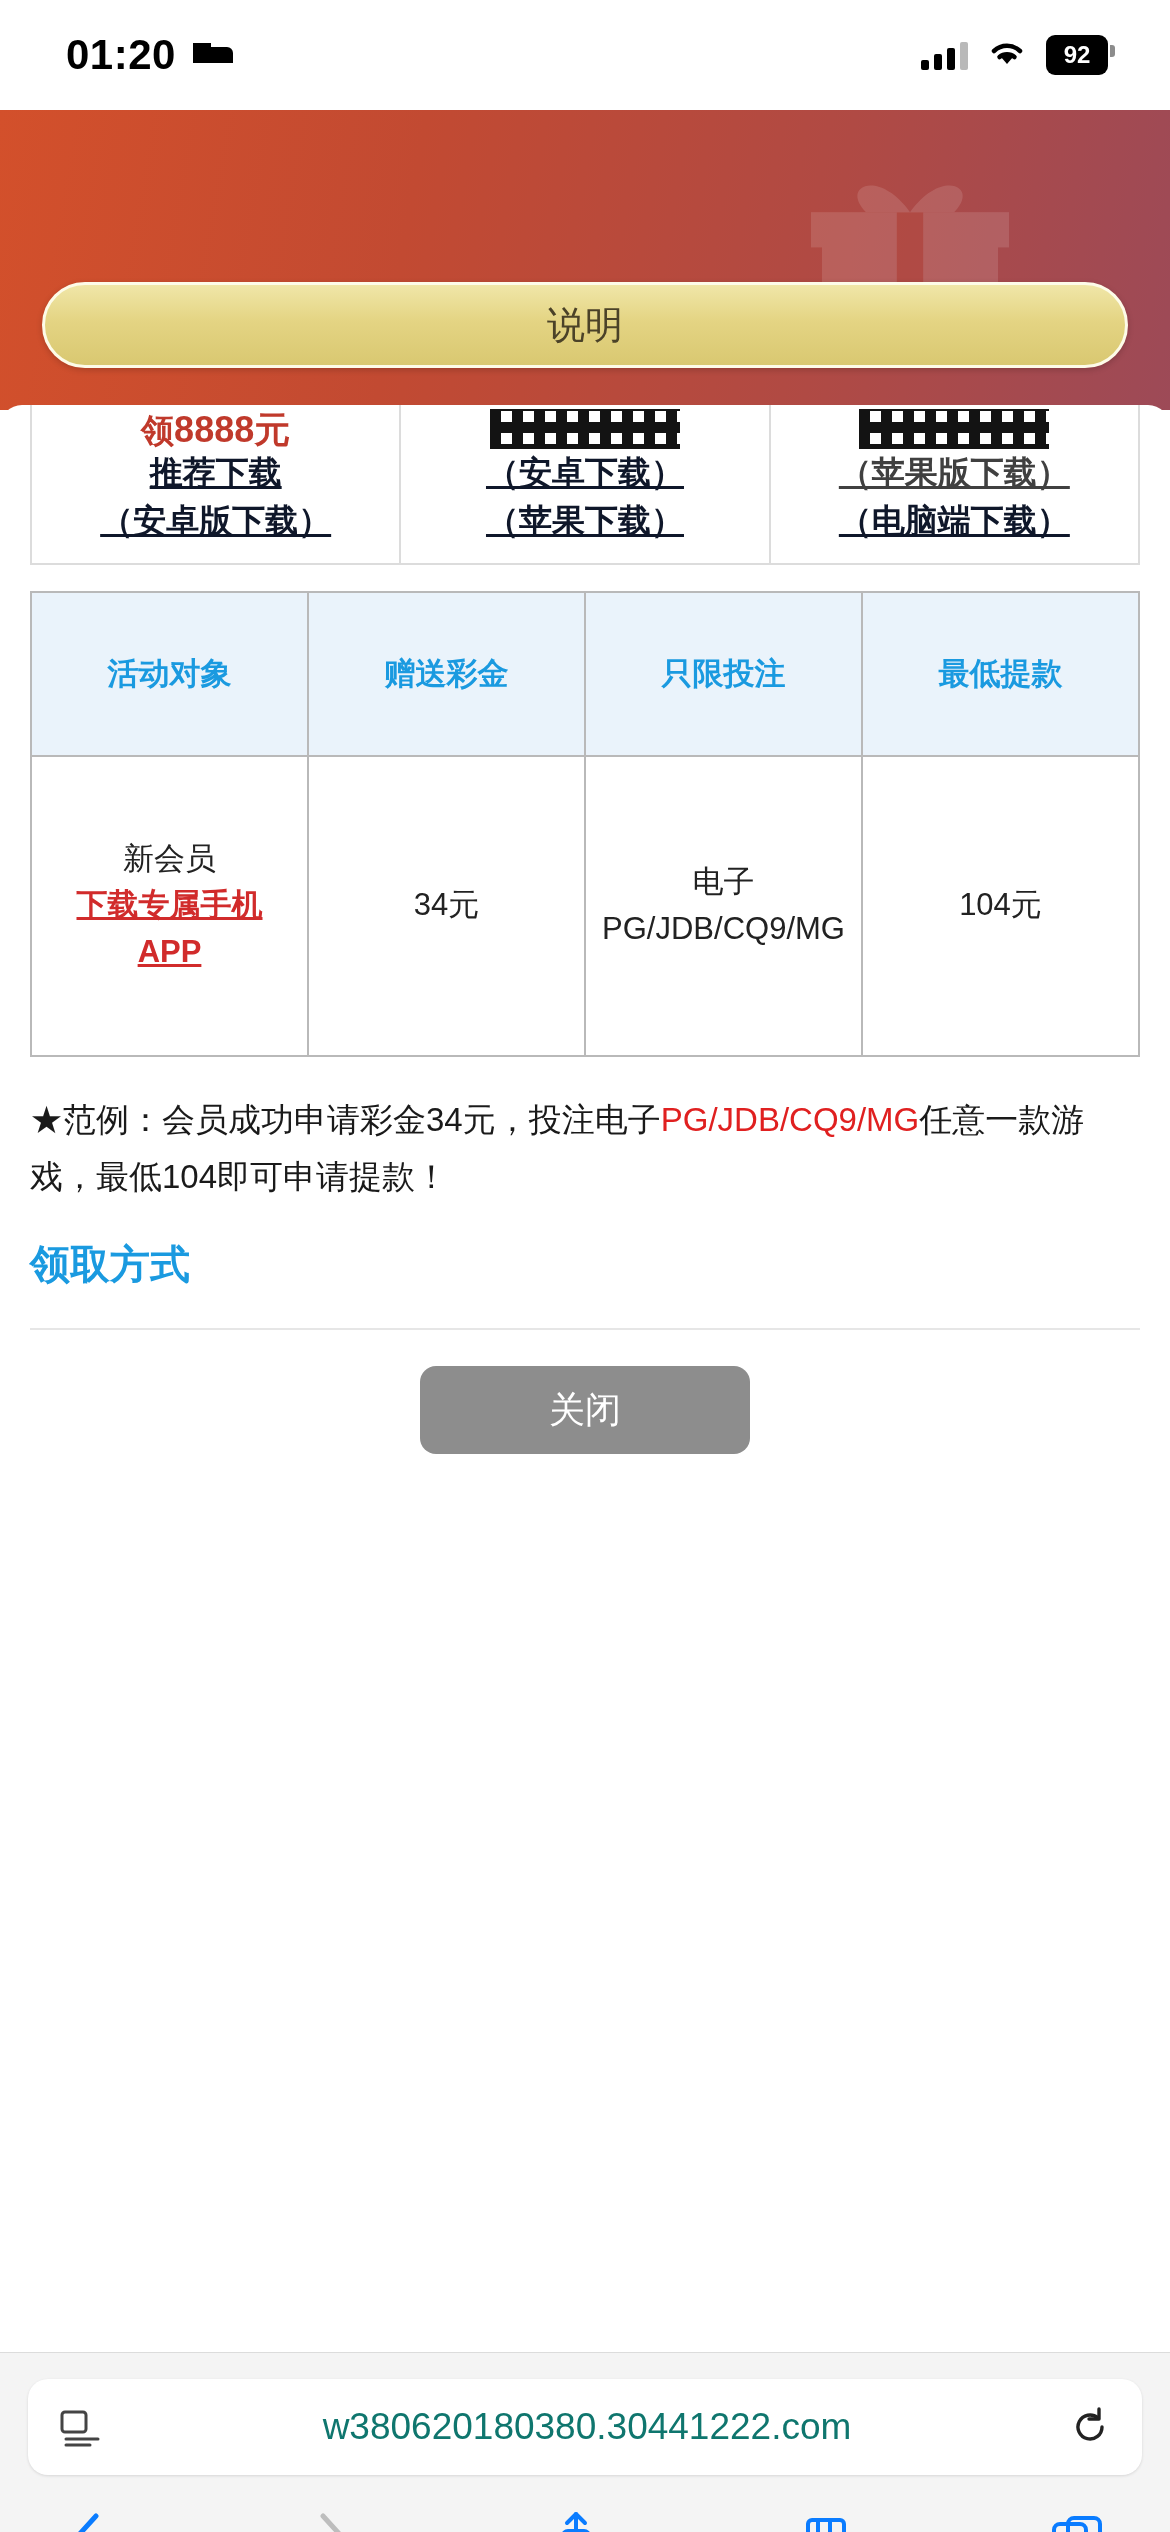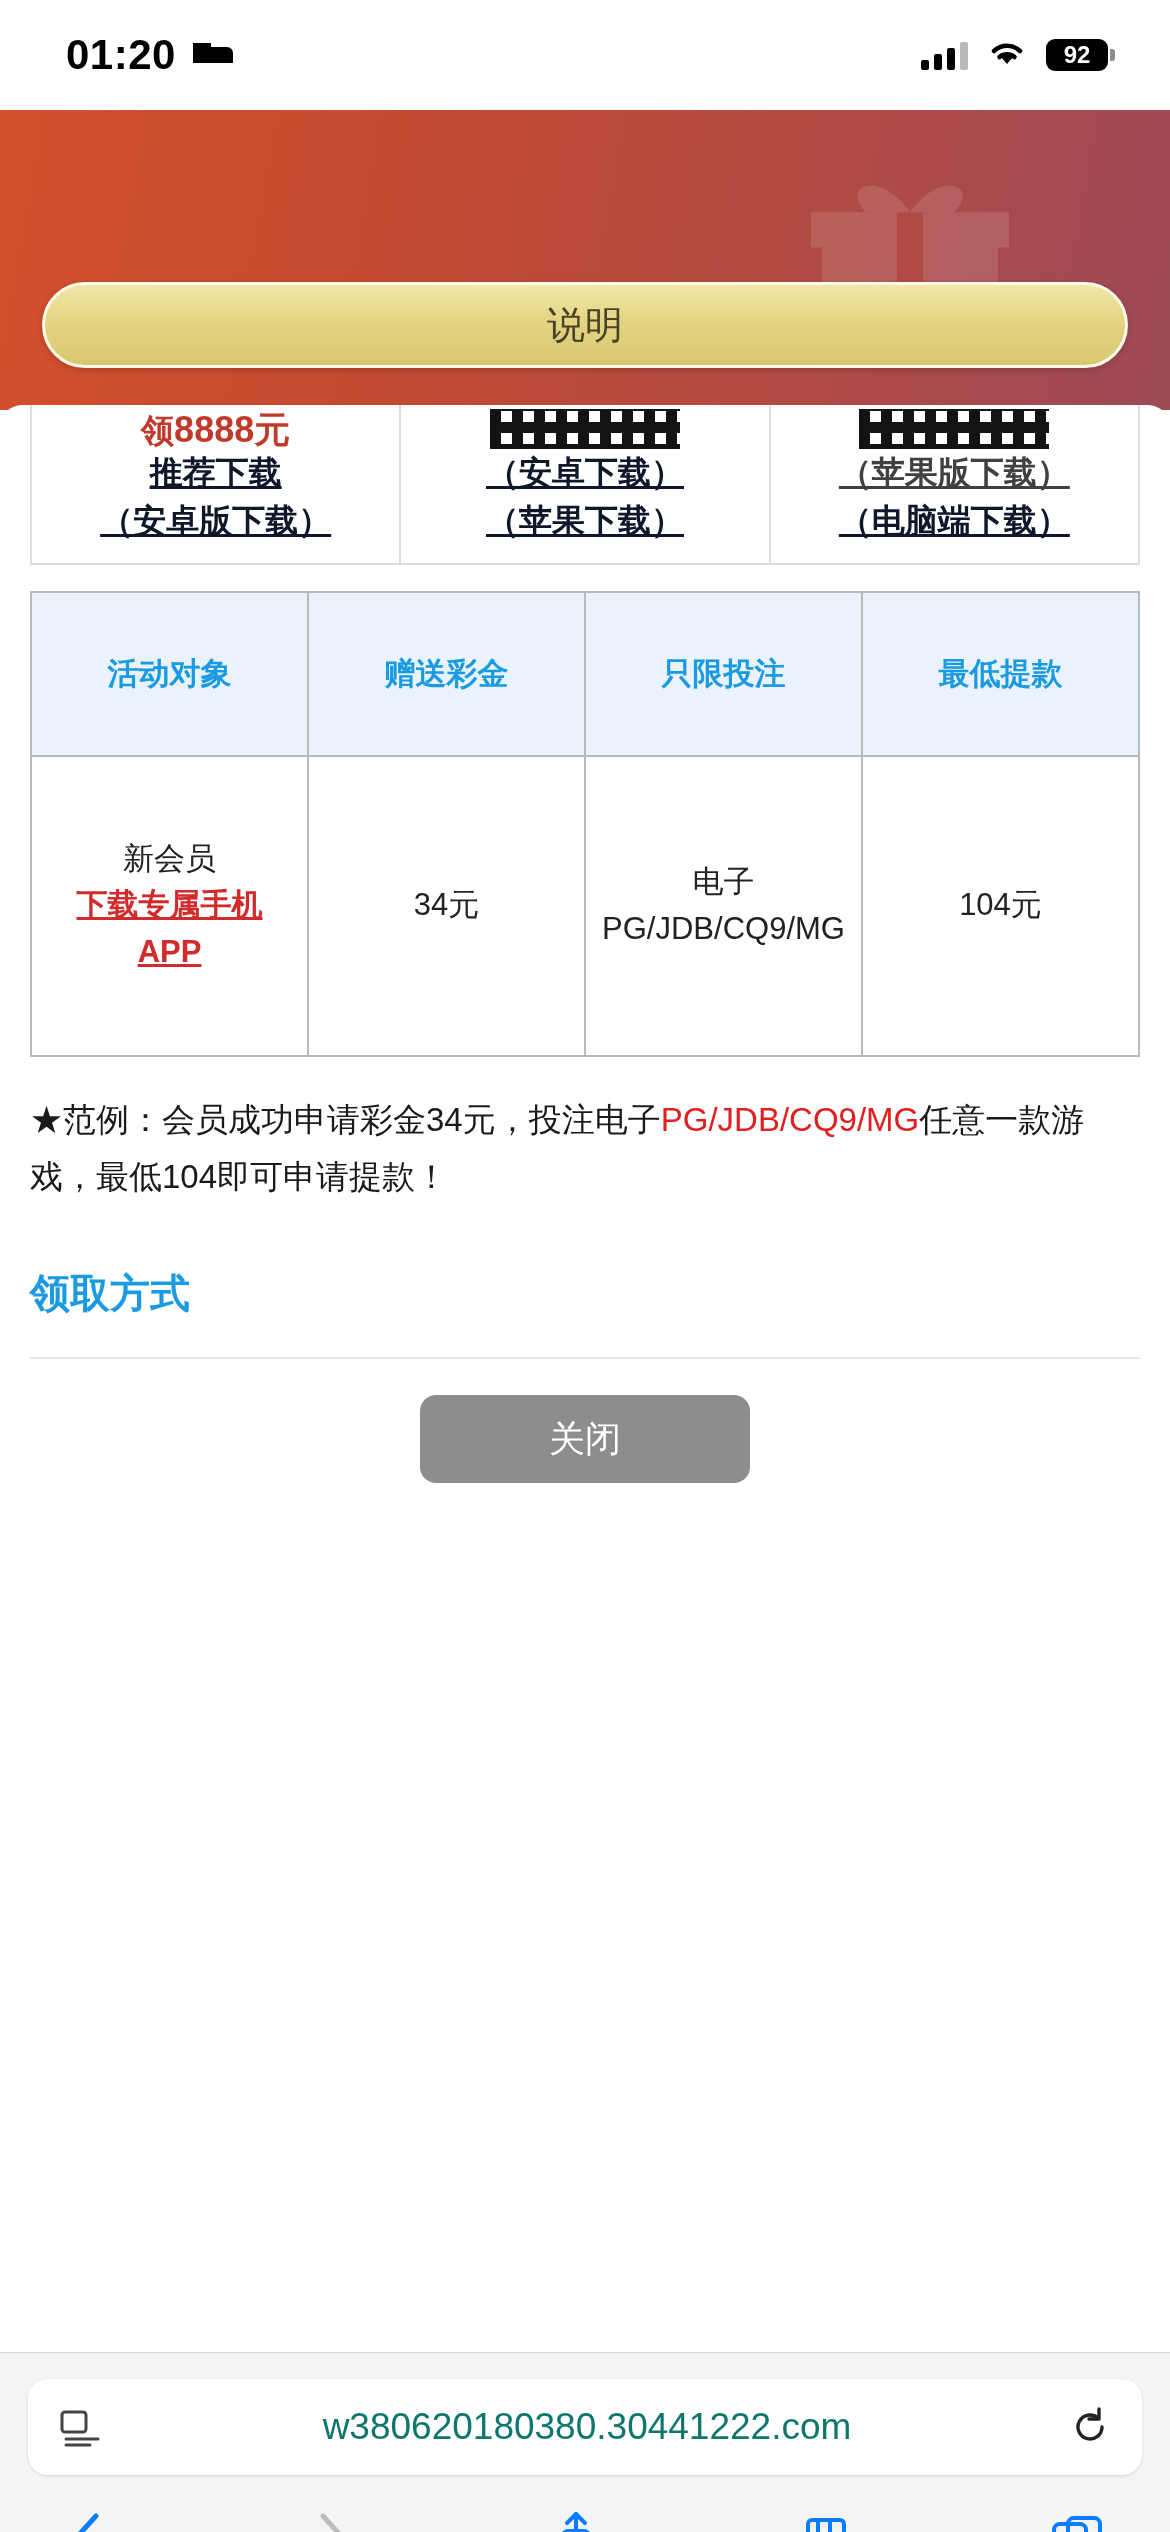--- a/index.html
+++ b/index.html
@@ -26,21 +26,21 @@
   .sb-right { display: flex; align-items: center; gap: 18px; }
 
   .bars { display: flex; align-items: flex-end; gap: 5px; height: 30px; }
   .bars i { width: 8px; background: #000; border-radius: 2px; display: block; }
   .bars i:nth-child(1) { height: 10px; }
   .bars i:nth-child(2) { height: 16px; }
   .bars i:nth-child(3) { height: 22px; }
   .bars i:nth-child(4) { height: 28px; background: #b9b9b9; }
 
   .battery {
-    width: 62px; height: 32px;
+    width: 62px; height: 40px;
     border-radius: 9px;
     background: #000;
     color: #fff;
     font-size: 24px;
     font-weight: 700;
     display: flex; align-items: center; justify-content: center;
     position: relative;
   }
   .battery::after {
     content: "";
@@ -191,21 +191,21 @@
     color: #1a1a1a;
     line-height: 1.75;
     margin-top: 34px;
   }
   .para .red { color: #e02020; }
 
   .sect-title {
     font-size: 40px;
     font-weight: 700;
     color: #1a9ae0;
-    margin-top: 60px;
+    margin-top: 31px;
   }
   .para2 {
     font-size: 33px;
     color: #1a1a1a;
     line-height: 1.75;
     margin-top: 38px;
   }
   .para2 .hl {
     color: #e02020;
     font-weight: 700;

